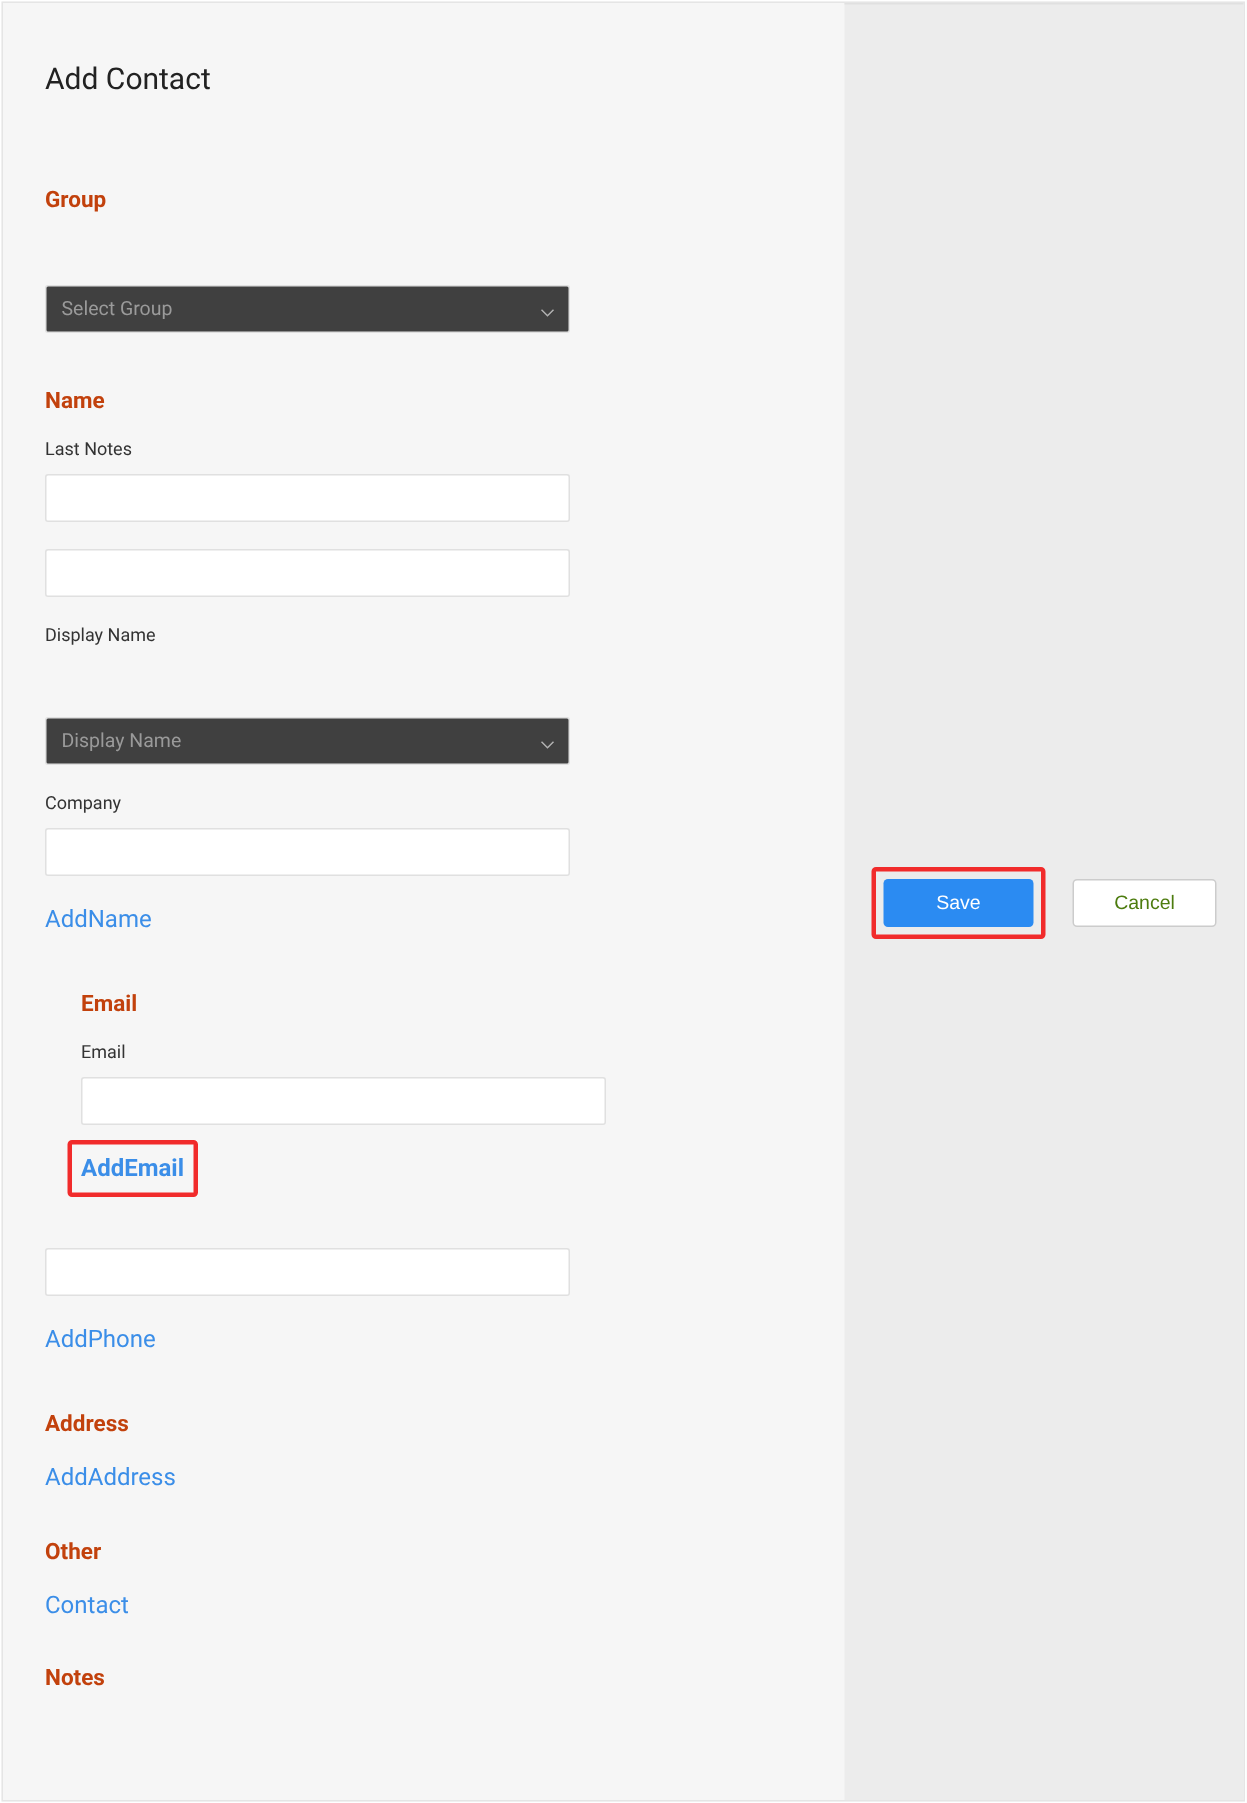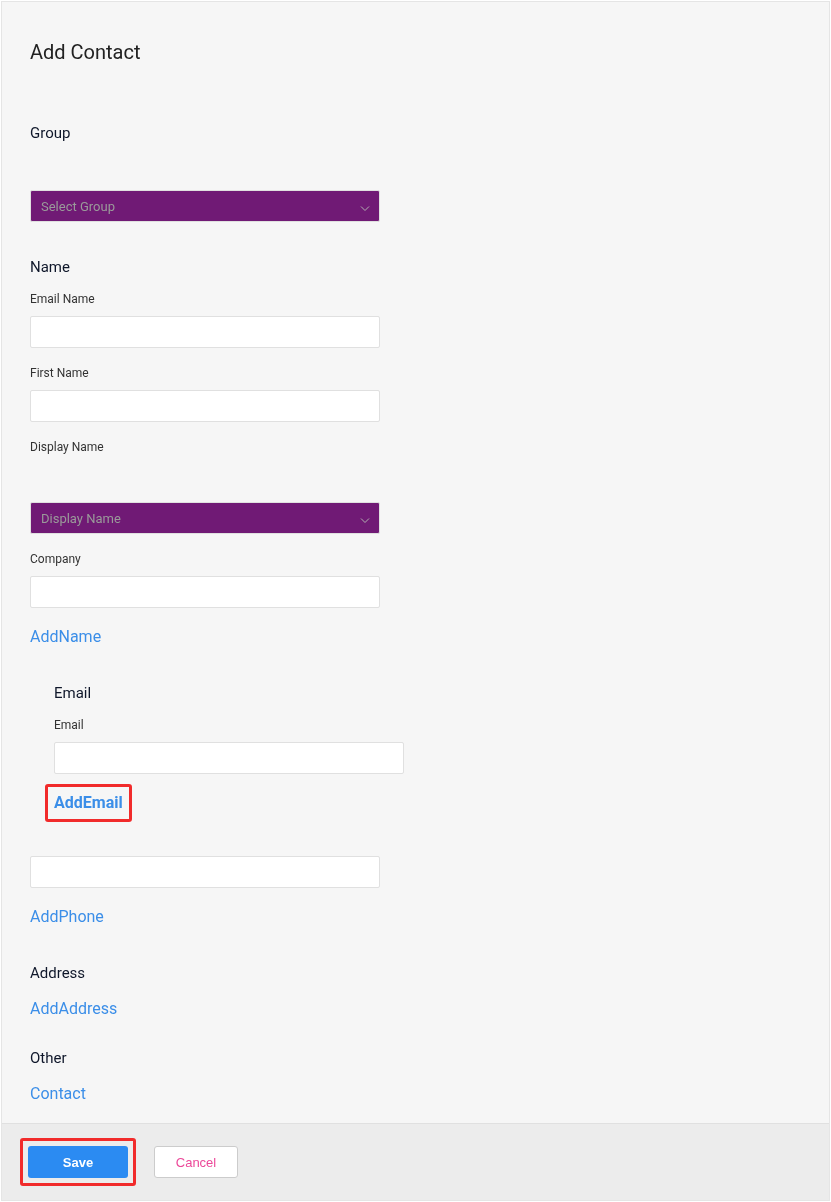--- a/index.html
+++ b/index.html
@@ -15,40 +15,40 @@
     overflow: hidden;
   }
   .page-container {
     border: 1px solid #e5e5e5;
     width: 829px;
     height: 1200px;
     margin: 1px;
     background: #f6f6f6;
     position: relative;
     display: flex;
-    flex-direction: column;
+    flex-direction: row;
   }
   .content {
     padding: 38px 0 0 28px;
     flex: 1;
     overflow: hidden;
   }
   .page-title {
     font-size: 20px;
     color: #222;
     font-weight: 400;
     margin-bottom: 60px;
   }
   .section {
     margin-bottom: 36px;
   }
   .section-title {
     font-size: 15px;
-    color: #0f172a;
-    font-weight: 400;
+    color: #c2410c;
+    font-weight: 700;
     margin-bottom: 16px;
   }
   .field-label {
     font-size: 12px;
     color: #333;
     margin-bottom: 10px;
     display: block;
   }
   .field-group {
     margin-bottom: 18px;
@@ -65,21 +65,21 @@
     outline: none;
   }
   .select-wrap {
     position: relative;
     width: 350px;
   }
   .select-input {
     width: 350px;
     height: 32px;
     border: 1px solid #e0e0e0;
-    background: #701a75;
+    background: #404040;
     border-radius: 2px;
     padding: 0 30px 0 10px;
     font-size: 13px;
     color: #9a9a9a;
     outline: none;
     cursor: pointer;
     display: flex;
     align-items: center;
     margin-top: 48px;
   }
@@ -122,27 +122,26 @@
     outline: none;
     padding: 0 20px;
     display: flex;
     align-items: center;
     justify-content: center;
   }
   .btn-primary {
     background: #2b8bf2;
     color: #ffffff;
     width: 100px;
-    font-weight: bold;
   }
   .btn-secondary {
     background: #ffffff;
-    color: #ec4899;
+    color: #4d7c0f;
     border: 1px solid #cccccc;
-    width: 84px;
+    width: 96px;
   }
   .save-highlight {
     border: 3px solid #f12b2b;
     border-radius: 3px;
     padding: 5px;
     display: inline-flex;
   }
   .section-tight {
     margin-bottom: 28px;
   }
@@ -169,26 +168,25 @@
               <path d="M1 1 L5 5 L9 1" stroke="#b0b0b0" stroke-width="1" fill="none"></path>
             </svg>
         </span>
       </div>
     </div>
 
     <div class="section">
       <div class="section-title">Name</div>
 
       <div class="field-group">
-        <label class="field-label">Email Name</label>
-        <input type="text" class="text-input" style="">
-      </div>
-
-      <div class="field-group">
-        <label class="field-label">First Name</label>
+        <label class="field-label">Last Notes</label>
+        <input type="text" class="text-input" style="">
+      </div>
+
+      <div class="field-group">
         <input type="text" class="text-input" style="">
       </div>
 
       <div class="field-group">
         <label class="field-label">Display Name</label>
         <div class="select-wrap">
           <div class="select-input">Display Name</div>
           <span class="chevron-icon">
             <svg width="10" height="6" viewBox="0 0 10 6">
                 <path d="M1 1 L5 5 L9 1" stroke="#b0b0b0" stroke-width="1" fill="none"></path>

